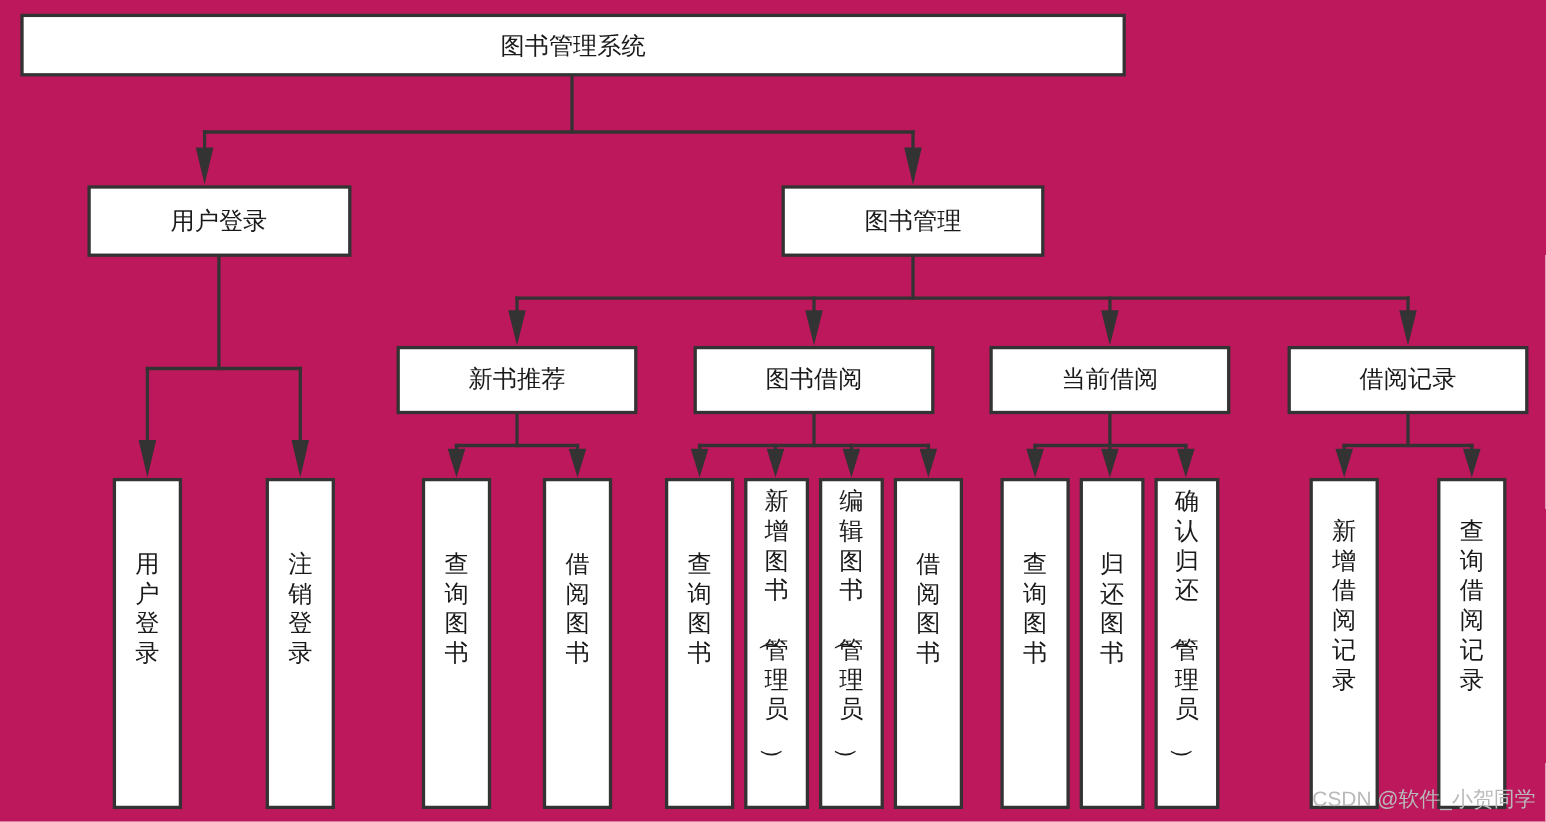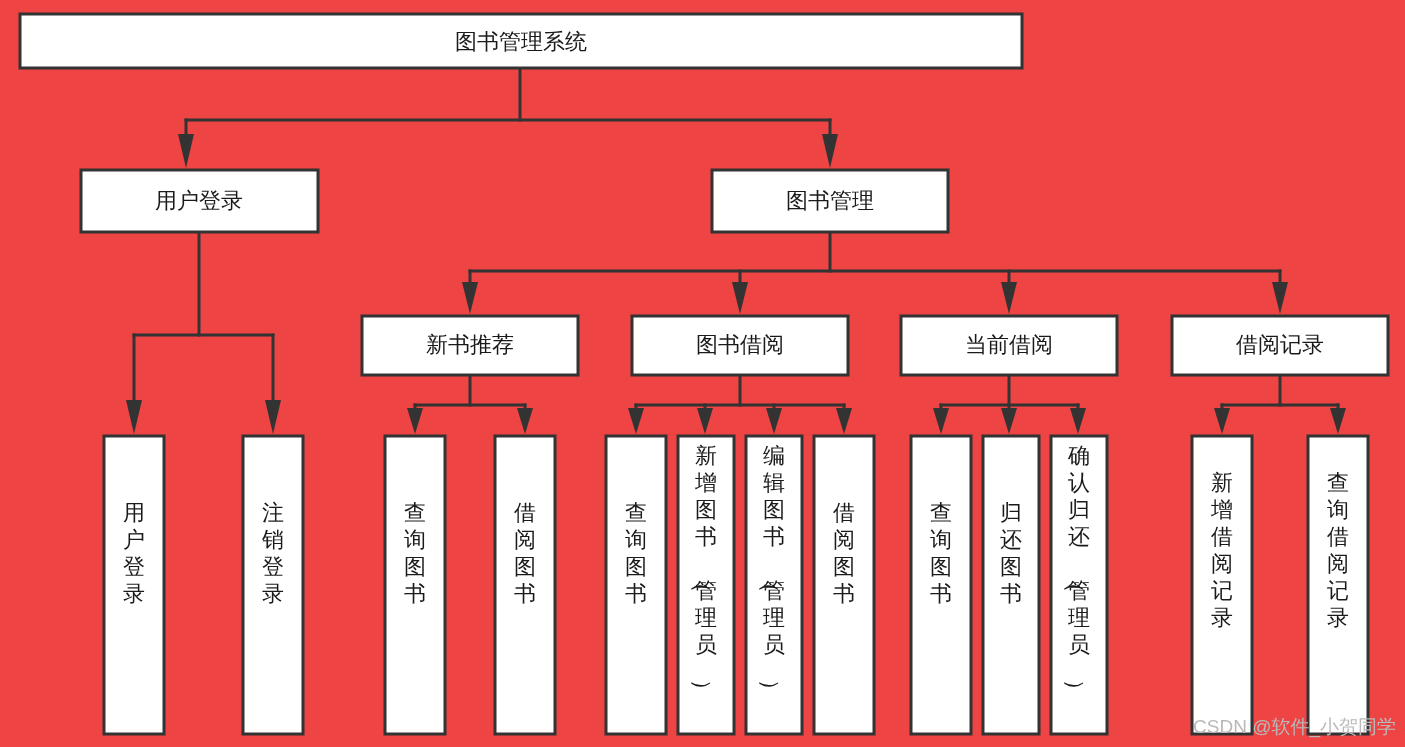--- a/index.html
+++ b/index.html
@@ -10,21 +10,21 @@
   body {
     width: 1405px;
     height: 747px;
     font-family: "Liberation Sans", "DejaVu Sans", sans-serif;
     overflow: hidden;
   }
   #diagram-root {
     position: relative;
     width: 1405px;
     height: 747px;
-    background: #ef4444;
+    background: #be185d;
   }
   svg#tree-svg {
     position: absolute;
     left: 0;
     top: 0;
     width: 1405px;
     height: 747px;
     display: block;
   }
   .node-rect {

